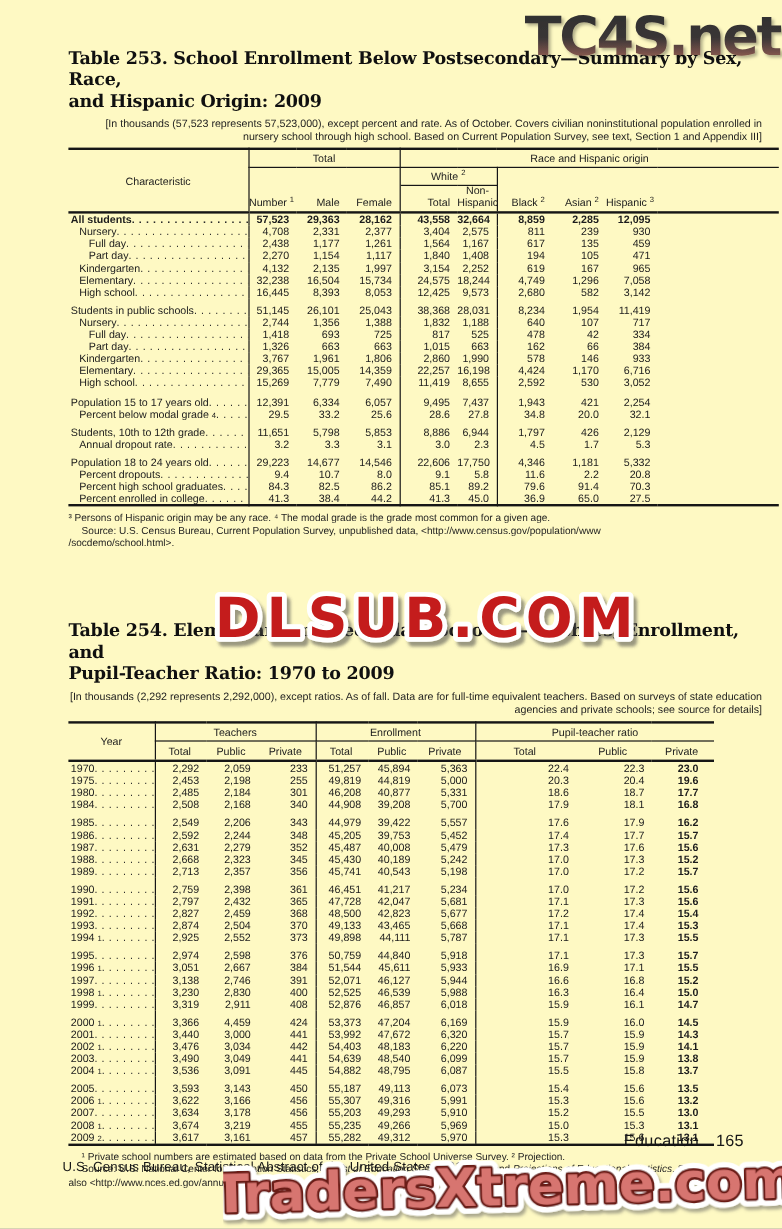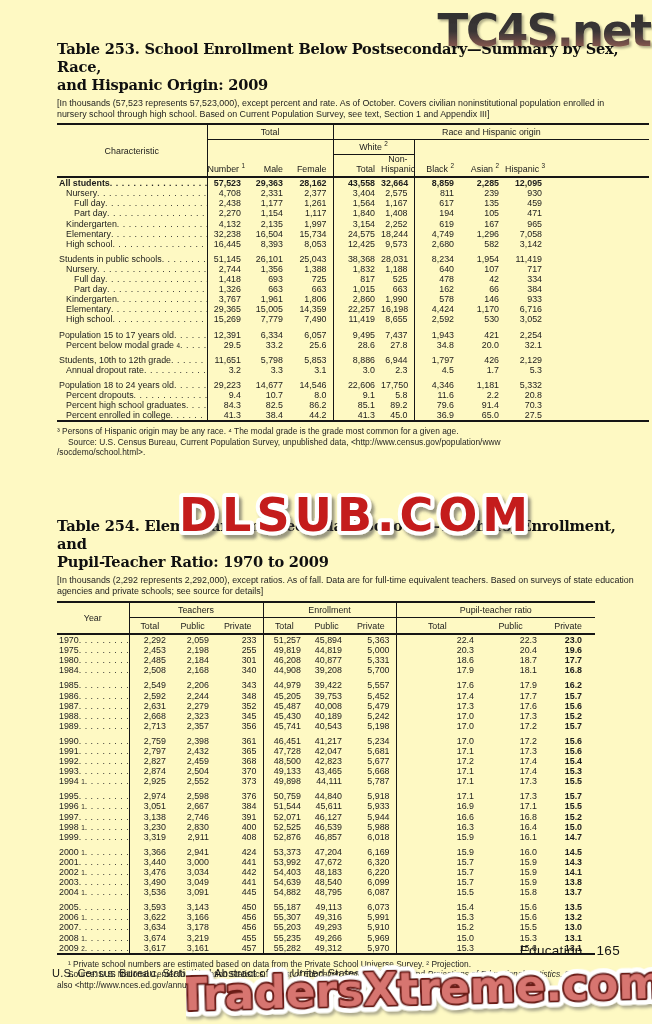--- a/index.html
+++ b/index.html
@@ -3,21 +3,21 @@
 <meta charset="utf-8">
 <style>
   html,body{margin:0;padding:0;background:#9a9a9a;}
   .page{position:relative;width:652px;height:1024px;background:#fef9c3;overflow:hidden;
         font-family:"Liberation Sans",sans-serif;color:#1c1c1c;}
   .content{position:absolute;left:57px;top:40px;width:592px;}
 
   
   .ttl{font-family:"DejaVu Serif",serif;font-weight:bold;font-size:14.6px;line-height:18px;
        letter-spacing:-0.2px;color:#101010;}
-  .note{font-size:8.9px;line-height:11px;margin-top:4px;color:#1e1e1e;width:578px;}
+  .note{font-size:8.9px;line-height:11px;margin-top:4px;color:#1e1e1e;width:578px;text-align:right;}
 
   
   table{border-collapse:collapse;table-layout:fixed;}
   .t253{width:592px;margin-top:3px;border-top:2px solid #161616;border-bottom:2px solid #161616;}
   .t254{width:538px;margin-top:4px;border-top:2px solid #161616;border-bottom:2px solid #161616;}
   th{font-weight:normal;font-size:8.9px;padding:1px 2px;color:#1c1c1c;}
   .grp{text-align:center;border-bottom:1px solid #161616;height:12px;}
   .nob{border-bottom:none;}
   .vr{border-right:1px solid #161616;}
   .charhead{text-align:center;vertical-align:middle;border-bottom:2px solid #161616;}
@@ -839,21 +839,21 @@
             <td class="vr">6,018</td>
             <td>15.9</td>
             <td>16.1</td>
             <td class="plast">14.7</td>
           </tr>
           <tr class="gap">
             <td class="lab vr">
               <div class="labwrap ind0"><span class="labtext">2000</span>&nbsp;<sup>1</sup><span class="dots"></span></div>
             </td>
             <td>3,366</td>
-            <td>2,941</td>
+            <td>4,459</td>
             <td class="vr">424</td>
             <td>53,373</td>
             <td>47,204</td>
             <td class="vr">6,169</td>
             <td>15.9</td>
             <td>16.0</td>
             <td class="plast">14.5</td>
           </tr>
           <tr>
             <td class="lab vr">

